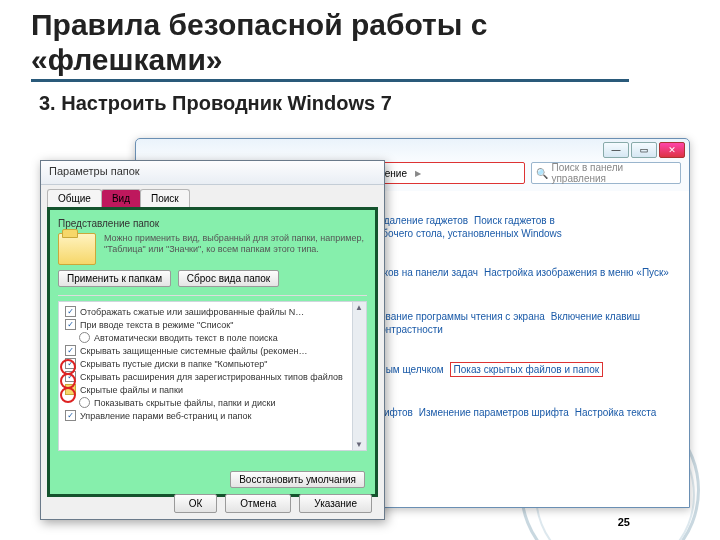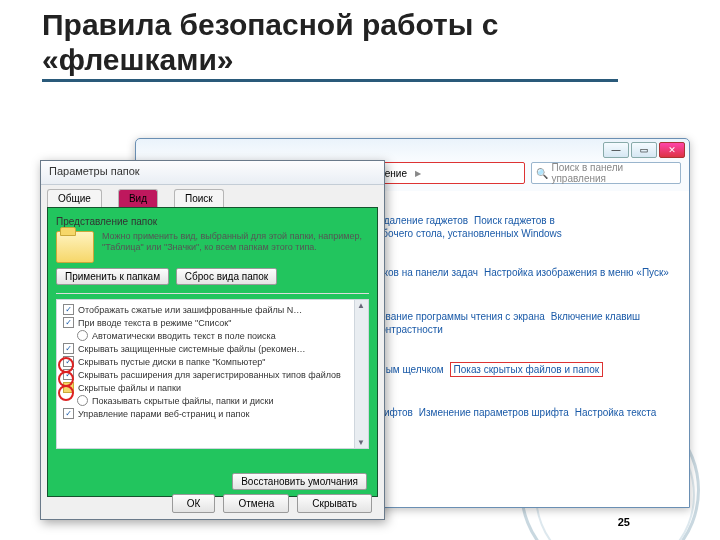--- a/index.html
+++ b/index.html
@@ -1,18 +1,18 @@
 <!DOCTYPE html>
 <html><head>
 <meta charset="utf-8">
 <style>
   * { box-sizing: border-box; margin: 0; padding: 0; }
   body { font-family: "Segoe UI", Tahoma, Arial, sans-serif; width: 720px; height: 540px; background: #fff; position: relative; overflow: hidden; }
   
-  .slide { width: 660px; height: 540px; position: relative; padding: 8px 42px; }
+  .slide { width: 660px; height: 540px; position: relative; padding: 8px 31px; }
   .title { font-size: 30px; font-weight: bold; color: #222; line-height: 1.15; border-bottom: 3px solid #2a5a7a; padding-bottom: 2px; margin-bottom: 10px; }
   .subtitle { font-size: 20px; font-weight: bold; color: #222; margin-left: 8px; margin-bottom: 4px; }
   
   .page-num { position: absolute; bottom: 12px; right: 30px; font-size: 11px; font-weight: bold; }
   .circle-deco { position: absolute; right: -40px; bottom: -40px; width: 180px; height: 180px; border: 3px solid #c9d8e0; border-radius: 50%; }
   .circle-deco::after { content: ""; position: absolute; left: 12px; top: 12px; width: 156px; height: 156px; border: 2px solid #dde8ee; border-radius: 50%; }
   
   
   .win-main { position: absolute; left: 135px; top: 138px; width: 555px; height: 370px; background: linear-gradient(#eaf3fb,#f8fbfe 20px); border: 1px solid #6a8fb3; border-radius: 5px 5px 0 0; box-shadow: 0 2px 8px rgba(0,0,0,.25); }
   .win-ctrls { position: absolute; right: 4px; top: 3px; display: flex; gap: 2px; }
@@ -33,24 +33,24 @@
   .cat-body { flex: 1; font-size: 10px; line-height: 1.35; }
   .cat-title { color: #0a5; font-weight: 500; font-size: 11px; color: #2a7a3a; }
   .cat-title.link { color: #1a5aa8; }
   .cat-sub { color: #1a5aa8; }
   .cat-sub span { margin-right: 6px; }
   .hl-red { display:inline-block; border: 1px solid #d33; padding: 0 3px; border-radius: 0; }
   
   
   .dlg { position: absolute; left: 40px; top: 160px; width: 345px; height: 360px; background: #f0f0f0; border: 1px solid #6a7a8a; box-shadow: 2px 3px 10px rgba(0,0,0,.35); font-size: 10px; }
   .dlg-title { height: 24px; background: linear-gradient(#fdfdfe,#e9eef4); border-bottom: 1px solid #c4cdd6; padding: 4px 8px; font-size: 11px; color: #333; }
-  .dlg-tabs { display: flex; padding: 4px 6px 0 6px; gap: 17px; }
+  .dlg-tabs { display: flex; padding: 4px 6px 0 6px; gap: 0; }
   .tab { padding: 3px 10px; font-size: 10px; border: 1px solid #b6b6b6; border-bottom: none; background: #f5f5f5; border-radius: 3px 3px 0 0; margin-right: -1px; }
   .tab.active { background: #be185d; position: relative; z-index: 2; }
-  .dlg-panel { margin: 0 6px; background: #22c55e; border: 1px solid #14532d; height: 290px; padding: 8px; position: relative; }
+  .dlg-panel { margin: 0 6px; background: #86efac; border: 3px solid #14532d; height: 290px; padding: 8px; position: relative; }
   .group-title { font-size: 10px; color: #333; margin-bottom: 4px; }
   .folder-icon { width: 38px; height: 32px; background: linear-gradient(#fff3c0,#f6d76a); border: 1px solid #caa83a; border-radius: 2px; float: left; margin-right: 8px; position: relative; }
   .folder-icon::before { content:""; position:absolute; left:3px; top:-5px; width:14px; height:7px; background:#f6d76a; border:1px solid #caa83a; border-radius:2px 2px 0 0; }
   .group-text { font-size: 9px; color: #555; line-height: 1.25; overflow: hidden; }
   .btn { display:inline-block; background: linear-gradient(#fdfdfd,#e4e4e4); border: 1px solid #9a9a9a; border-radius: 2px; padding: 2px 8px; font-size: 10px; margin: 5px 4px 0 0; }
   .divider { clear: both; border-top: 1px solid #ddd; margin: 8px 0 5px 0; }
   .adv-box { border: 1px solid #cfd6dd; background: #fff; height: 150px; overflow: hidden; padding: 3px 2px; position: relative; }
   .adv-box .sb { position:absolute; right:0; top:0; bottom:0; width:14px; background:#e9edf1; border-left:1px solid #cfd6dd; }
   .adv-box .sb::before{content:"▲";position:absolute;top:1px;left:2px;font-size:8px;color:#667;}
   .adv-box .sb::after{content:"▼";position:absolute;bottom:1px;left:2px;font-size:8px;color:#667;}
@@ -62,20 +62,21 @@
   .dlg-footer .btn { padding: 3px 14px; }
   .restore { position:absolute; bottom: 6px; right: 6px; }
   
   svg { display:block; }
 </style>
 </head>
 <body>
 
 <div class="slide">
   <div class="title">Правила безопасной работы с «флешками»</div>
+  <div class="subtitle">3. Настроить Проводник Windows 7</div>
   <div class="circle-deco"></div>
   <div class="page-num">25</div>
 
   <div class="win-main">
     <div class="win-ctrls">
       <div class="wbtn">—</div>
       <div class="wbtn">▭</div>
       <div class="wbtn close">✕</div>
     </div>
     <div class="addrbar">
@@ -224,16 +225,16 @@
             <span>Управление парами веб-страниц и папок</span>
           </div>
         </div>
       <div class="restore">
         <span class="btn">Восстановить умолчания</span>
       </div>
     </div>
     <div class="dlg-footer">
       <span class="btn">ОК</span>
       <span class="btn">Отмена</span>
-      <span class="btn">Скрывать</span>
+      <span class="btn">Указание</span>
     </div>
   </div>
 </div>
 
 </body></html>

